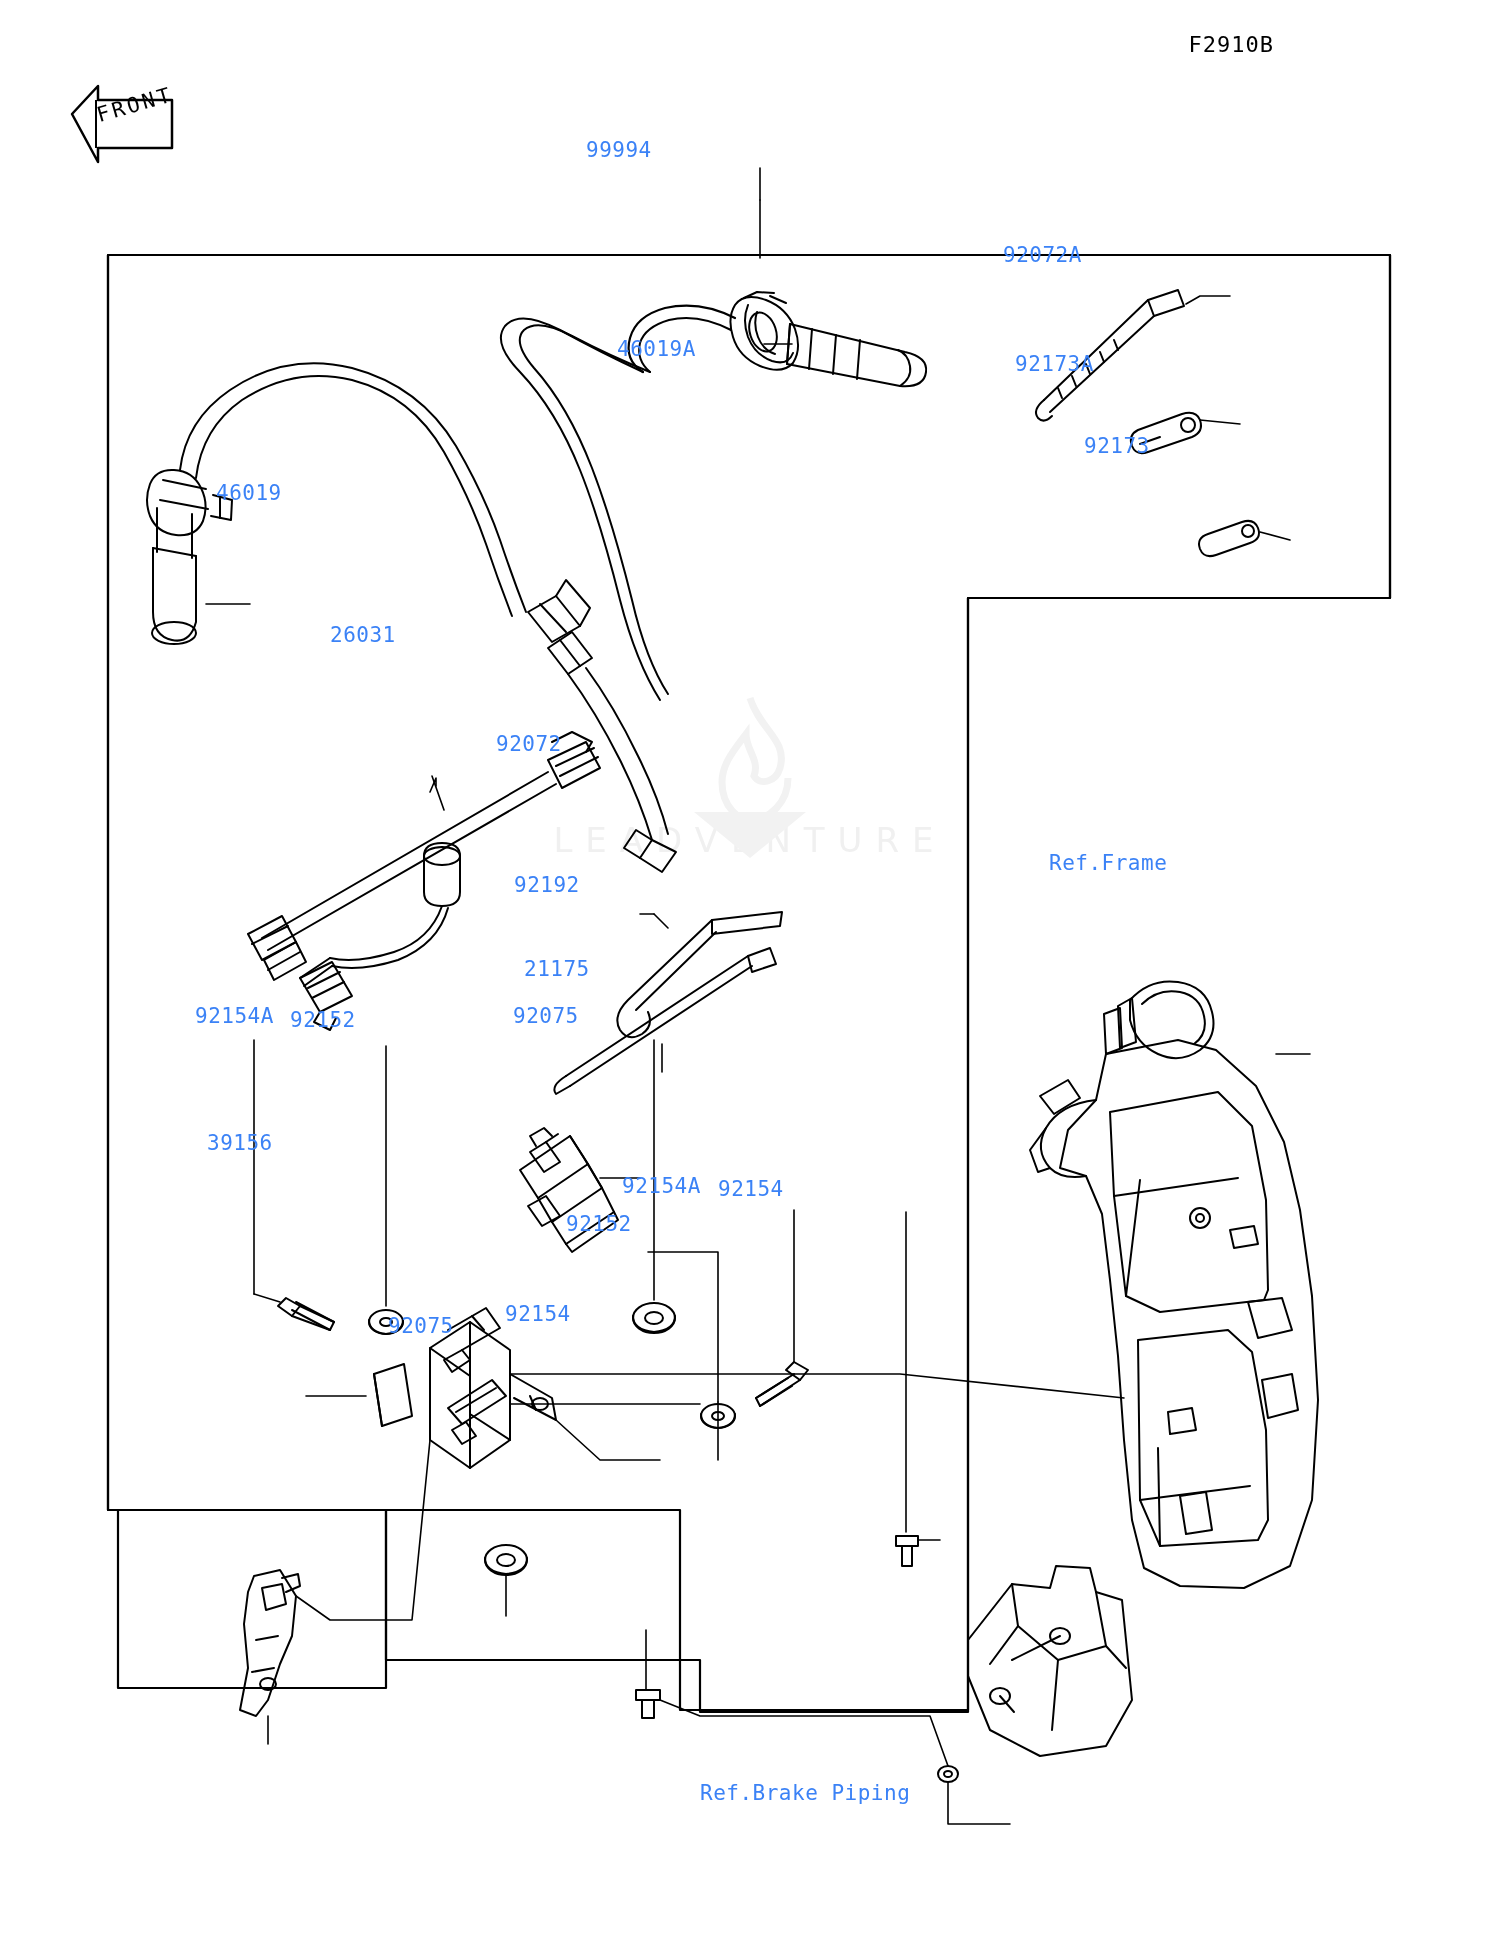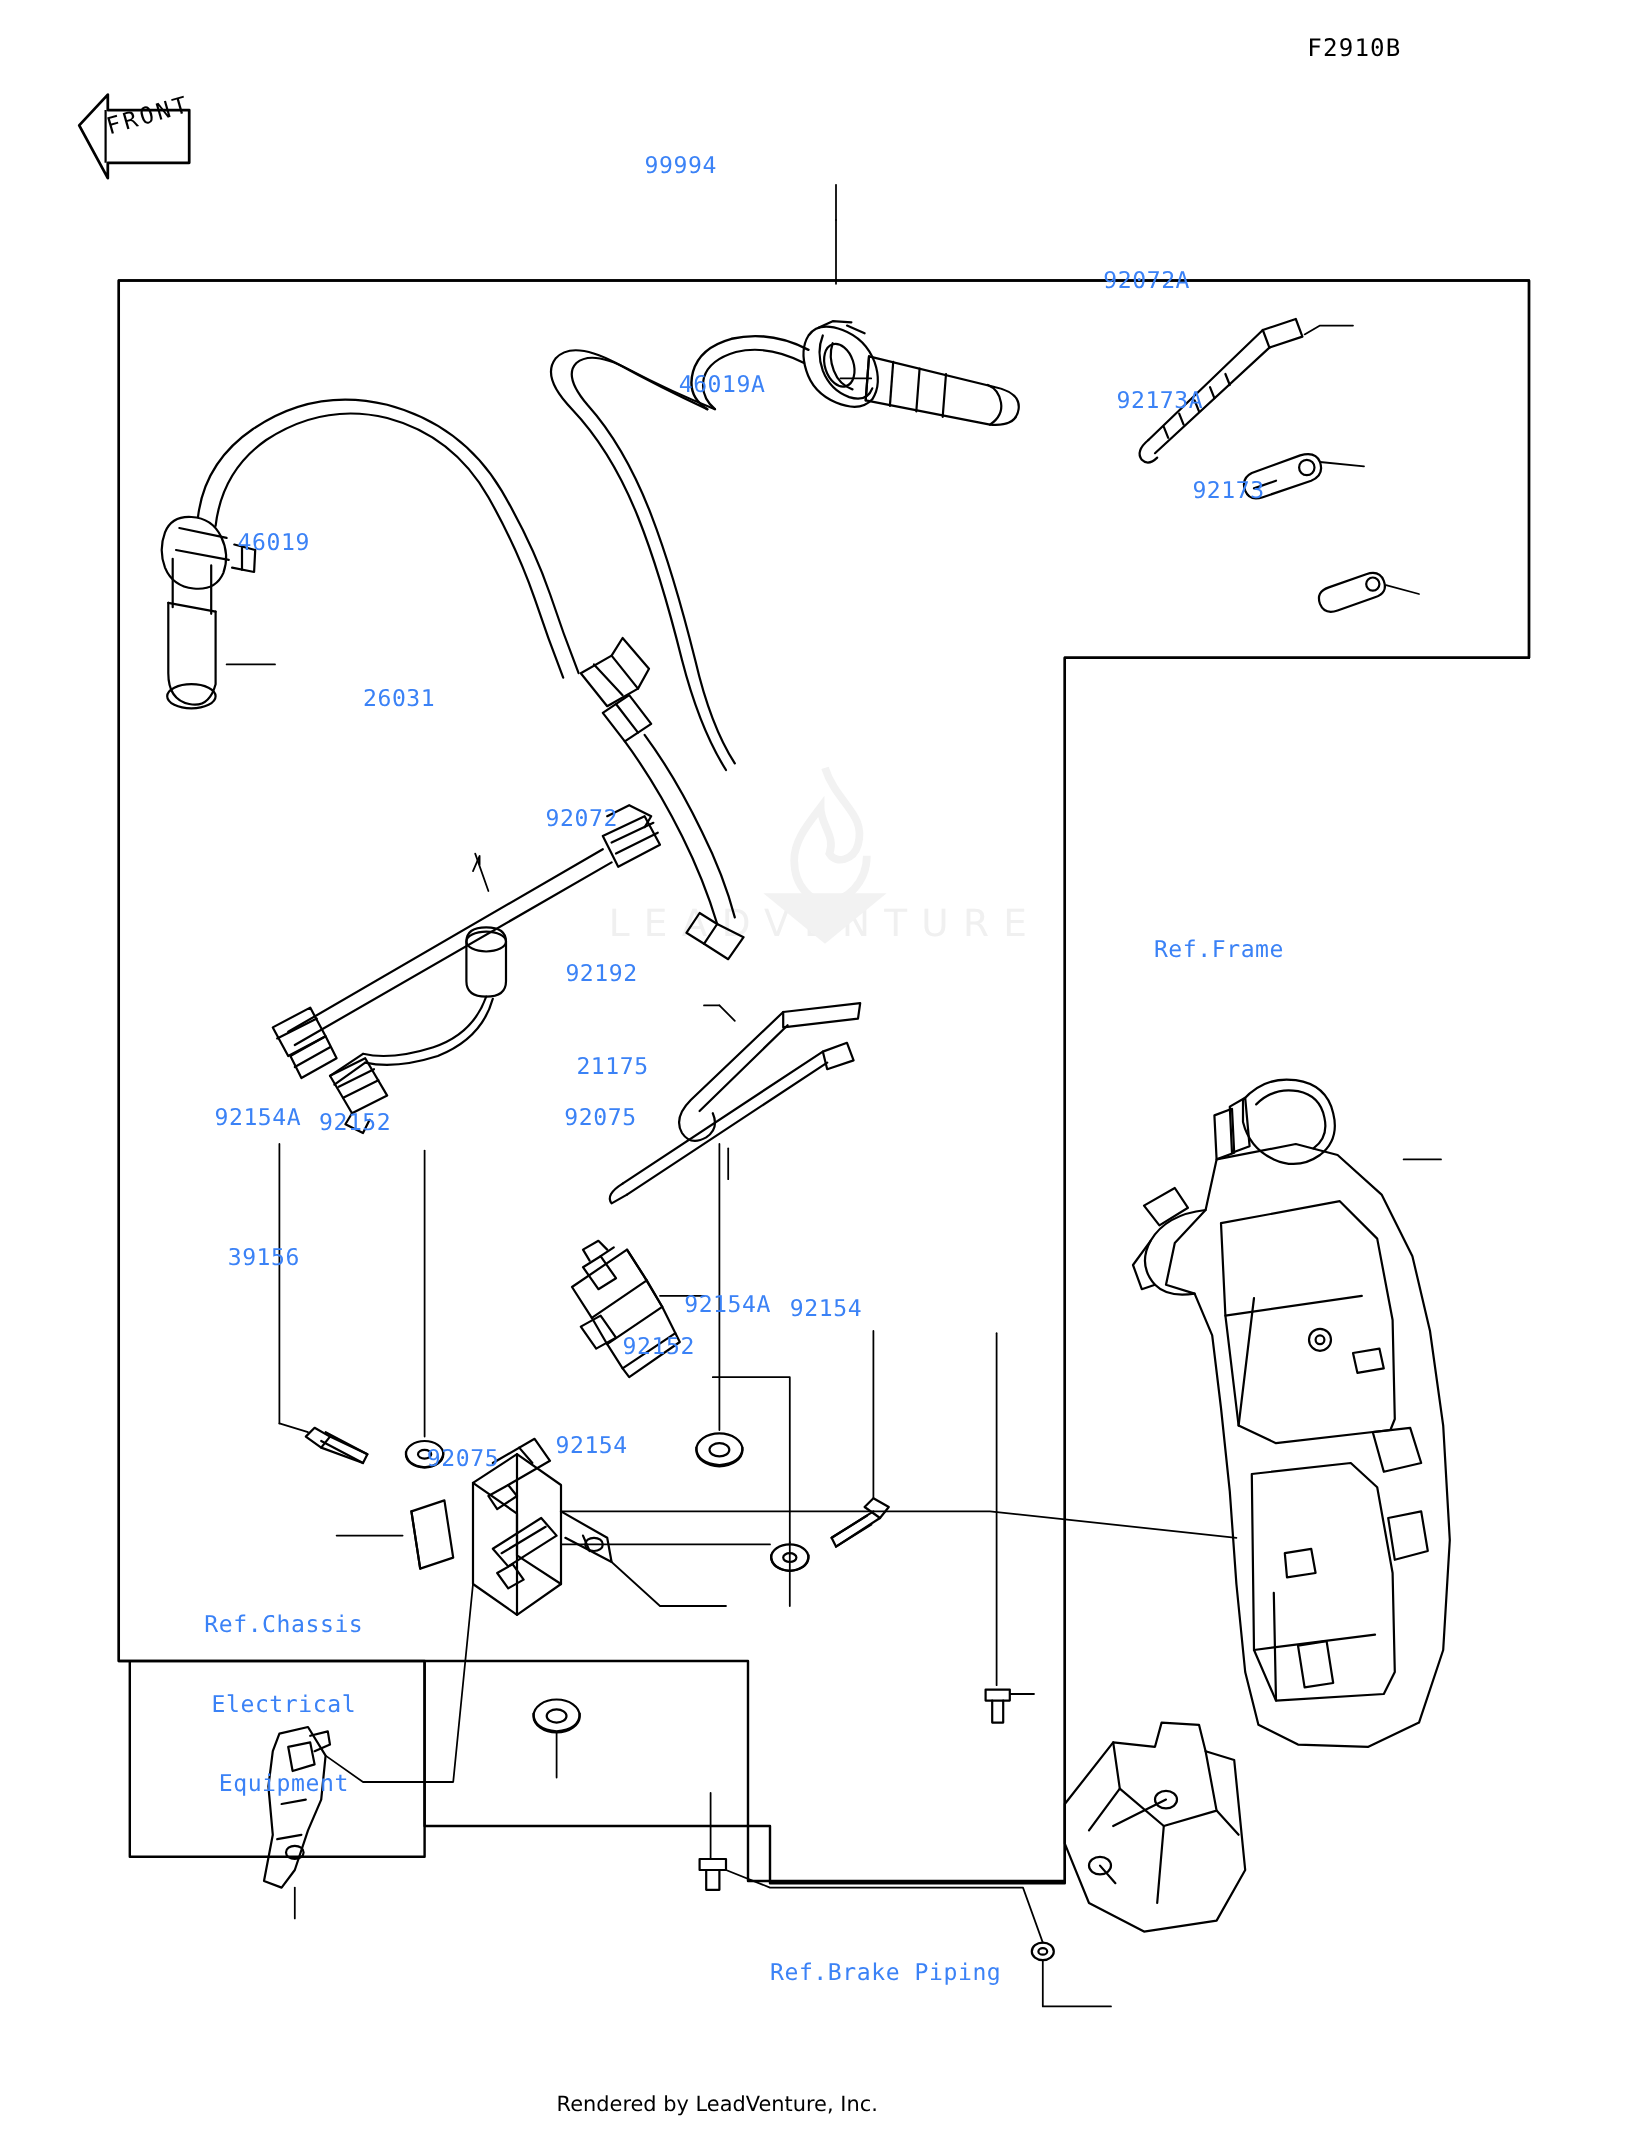--- a/index.html
+++ b/index.html
@@ -440,21 +440,15 @@
   <div class="label" style="left:290px; top:1008px;">92152</div>
   <div class="label" style="left:513px; top:1004px;">92075</div>
   <div class="label" style="left:207px; top:1131px;">39156</div>
   <div class="label" style="left:622px; top:1174px;">92154A</div>
   <div class="label" style="left:718px; top:1177px;">92154</div>
   <div class="label" style="left:566px; top:1212px;">92152</div>
   <div class="label" style="left:388px; top:1314px;">92075</div>
   <div class="label" style="left:505px; top:1302px;">92154</div>
   <div class="label" style="left:700px; top:1781px;">Ref.Brake Piping</div>
 
-  <div class="label center" style="left:148px; top:1417px; width:220px;">
-    <div>Ref.Chassis</div>
-    <div>Electrical</div>
-    <div>Equipment</div>
-  </div>
-
-  <div class="footer">Rendered by LeadVenture, Inc.</div>
+
 
 </div>
 
 </body></html>

